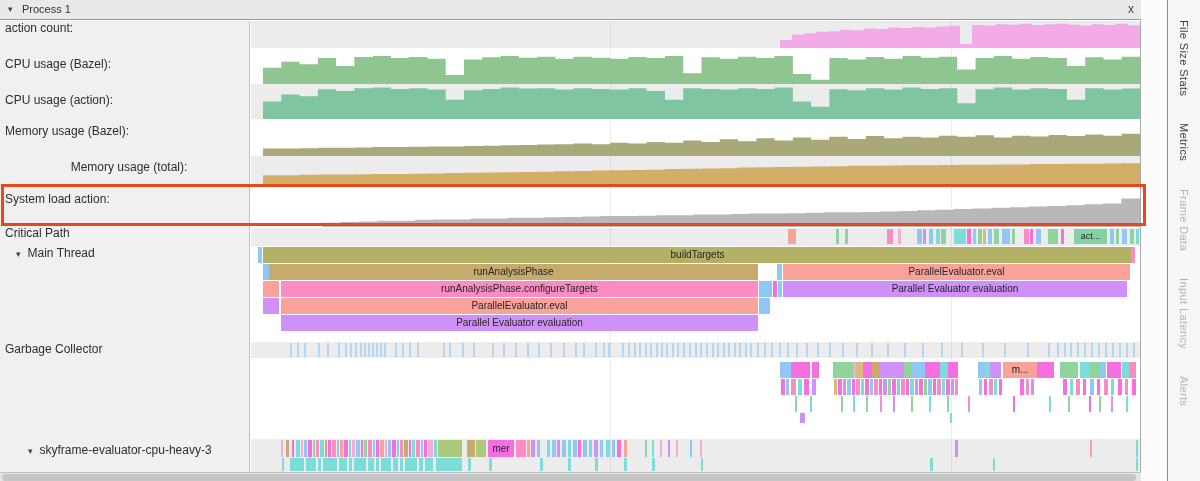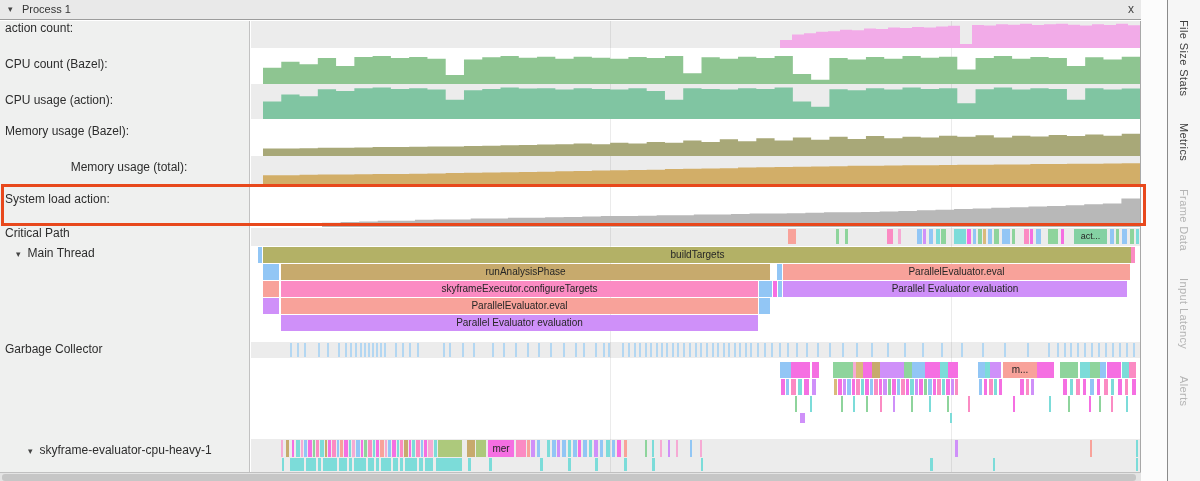--- a/index.html
+++ b/index.html
@@ -47,29 +47,29 @@
 <div class="stage">
 
   <div class="hdr">
     <span class="tri">▾</span>
     <span class="ttl">Process 1</span>
     <button class="cls">x</button>
   </div>
 
   <div class="labelcol" id="label-column">
       <div class="trklabel" style="top: 0px; padding-left: 5px;"><span>action count:</span></div>
-      <div class="trklabel" style="top: 36px; padding-left: 5px;"><span>CPU count (Bazel):</span></div>
+      <div class="trklabel" style="top: 36px; padding-left: 5px;"><span>CPU usage (Bazel):</span></div>
       <div class="trklabel" style="top: 72px; padding-left: 5px;"><span>CPU usage (action):</span></div>
       <div class="trklabel" style="top: 103px; padding-left: 5px;"><span>Memory usage (Bazel):</span></div>
       <div class="trklabel" style="top: 139px; padding-left: 5px; text-align: center;"><span>Memory usage (total):</span></div>
       <div class="trklabel" style="top: 171px; padding-left: 5px;"><span>System load action:</span></div>
       <div class="trklabel" style="top: 205px; padding-left: 5px;"><span>Critical Path</span></div>
       <div class="trklabel" style="top: 225px; padding-left: 16px;"><span class="tri">▾</span><span>Main Thread</span></div>
       <div class="trklabel" style="top: 321px; padding-left: 5px;"><span>Garbage Collector</span></div>
-      <div class="trklabel" style="top: 422px; padding-left: 28px;"><span class="tri">▾</span><span>skyframe-evaluator-cpu-heavy-1</span></div>
+      <div class="trklabel" style="top: 422px; padding-left: 28px;"><span class="tri">▾</span><span>skyframe-evaluator-cpu-heavy-3</span></div>
     </div>
 
   <div class="chartreg" id="chart-region">
       <div class="rowbg" style="top: 0px; height: 27px; background: rgb(236, 236, 236);"></div>
       <div class="rowbg" style="top: 27px; height: 36px; background: rgb(255, 255, 255);"></div>
       <div class="rowbg" style="top: 63px; height: 35px; background: rgb(236, 236, 236);"></div>
       <div class="rowbg" style="top: 98px; height: 37px; background: rgb(255, 255, 255);"></div>
       <div class="rowbg" style="top: 135px; height: 29px; background: rgb(236, 236, 236);"></div>
       <div class="rowbg" style="top: 164px; height: 42px; background: rgb(255, 255, 255);"></div>
       <div class="rowbg" style="top: 207px; height: 18px; background: rgb(236, 236, 236);"></div>
@@ -122,25 +122,25 @@
       <div class="bar" style="left: 859px; top: 208px; width: 4px; height: 15px; background: rgb(146, 198, 245);"></div>
       <div class="bar" style="left: 865px; top: 208px; width: 3px; height: 15px; background: rgb(142, 212, 156);"></div>
       <div class="bar" style="left: 871px; top: 208px; width: 5px; height: 15px; background: rgb(146, 198, 245);"></div>
       <div class="bar" style="left: 879px; top: 208px; width: 4px; height: 15px; background: rgb(142, 212, 156);"></div>
       <div class="bar" style="left: 885px; top: 208px; width: 3px; height: 15px; background: rgb(124, 220, 217);"></div>
       <div class="bar" style="left: 823px; top: 208px; width: 33px; height: 15px; background: rgb(132, 209, 163); line-height: 15px; font-size: 9px;">act...</div>
       <div class="bar" style="left: 7px; top: 226px; width: 4px; height: 16px; background: rgb(146, 198, 245);"></div>
       <div class="bar" style="left: 12px; top: 226px; width: 869px; height: 16px; background: rgb(179, 177, 102); line-height: 16px;">buildTargets</div>
       <div class="bar" style="left: 880px; top: 226px; width: 4px; height: 16px; background: rgb(251, 139, 195);"></div>
       <div class="bar" style="left: 12px; top: 243px; width: 16px; height: 16px; background: rgb(146, 198, 245);"></div>
-      <div class="bar" style="left: 30px; top: 243px; width: 489px; height: 16px; background: rgb(199, 170, 109); line-height: 16px;">runAnalysisPhase</div>
+      <div class="bar" style="left: 18px; top: 243px; width: 489px; height: 16px; background: rgb(199, 170, 109); line-height: 16px;">runAnalysisPhase</div>
       <div class="bar" style="left: 526px; top: 243px; width: 5px; height: 16px; background: rgb(146, 198, 245);"></div>
       <div class="bar" style="left: 532px; top: 243px; width: 347px; height: 16px; background: rgb(248, 162, 154); line-height: 16px;">ParallelEvaluator.eval</div>
       <div class="bar" style="left: 12px; top: 260px; width: 16px; height: 16px; background: rgb(248, 162, 154);"></div>
-      <div class="bar" style="left: 30px; top: 260px; width: 477px; height: 16px; background: rgb(251, 139, 195); line-height: 16px;">skyframeExecutor.configureTargets</div>
+      <div class="bar" style="left: 30px; top: 260px; width: 477px; height: 16px; background: rgb(251, 139, 195); line-height: 16px;">runAnalysisPhase.configureTargets</div>
       <div class="bar" style="left: 508px; top: 260px; width: 13px; height: 16px; background: rgb(146, 198, 245);"></div>
       <div class="bar" style="left: 522px; top: 260px; width: 4px; height: 16px; background: rgb(245, 111, 226);"></div>
       <div class="bar" style="left: 527px; top: 260px; width: 4px; height: 16px; background: rgb(146, 198, 245);"></div>
       <div class="bar" style="left: 532px; top: 260px; width: 344px; height: 16px; background: rgb(207, 144, 249); line-height: 16px;">Parallel Evaluator evaluation</div>
       <div class="bar" style="left: 12px; top: 277px; width: 16px; height: 16px; background: rgb(207, 144, 249);"></div>
       <div class="bar" style="left: 30px; top: 277px; width: 477px; height: 16px; background: rgb(248, 162, 154); line-height: 16px;">ParallelEvaluator.eval</div>
       <div class="bar" style="left: 508px; top: 277px; width: 11px; height: 16px; background: rgb(146, 198, 245);"></div>
       <div class="bar" style="left: 30px; top: 294px; width: 477px; height: 16px; background: rgb(207, 144, 249); line-height: 16px;">Parallel Evaluator evaluation</div>
       <div class="bar" style="left: 39px; top: 322px; width: 2px; height: 14px; background: rgb(179, 215, 242);"></div>
       <div class="bar" style="left: 46px; top: 322px; width: 2px; height: 14px; background: rgb(179, 215, 242);"></div>

